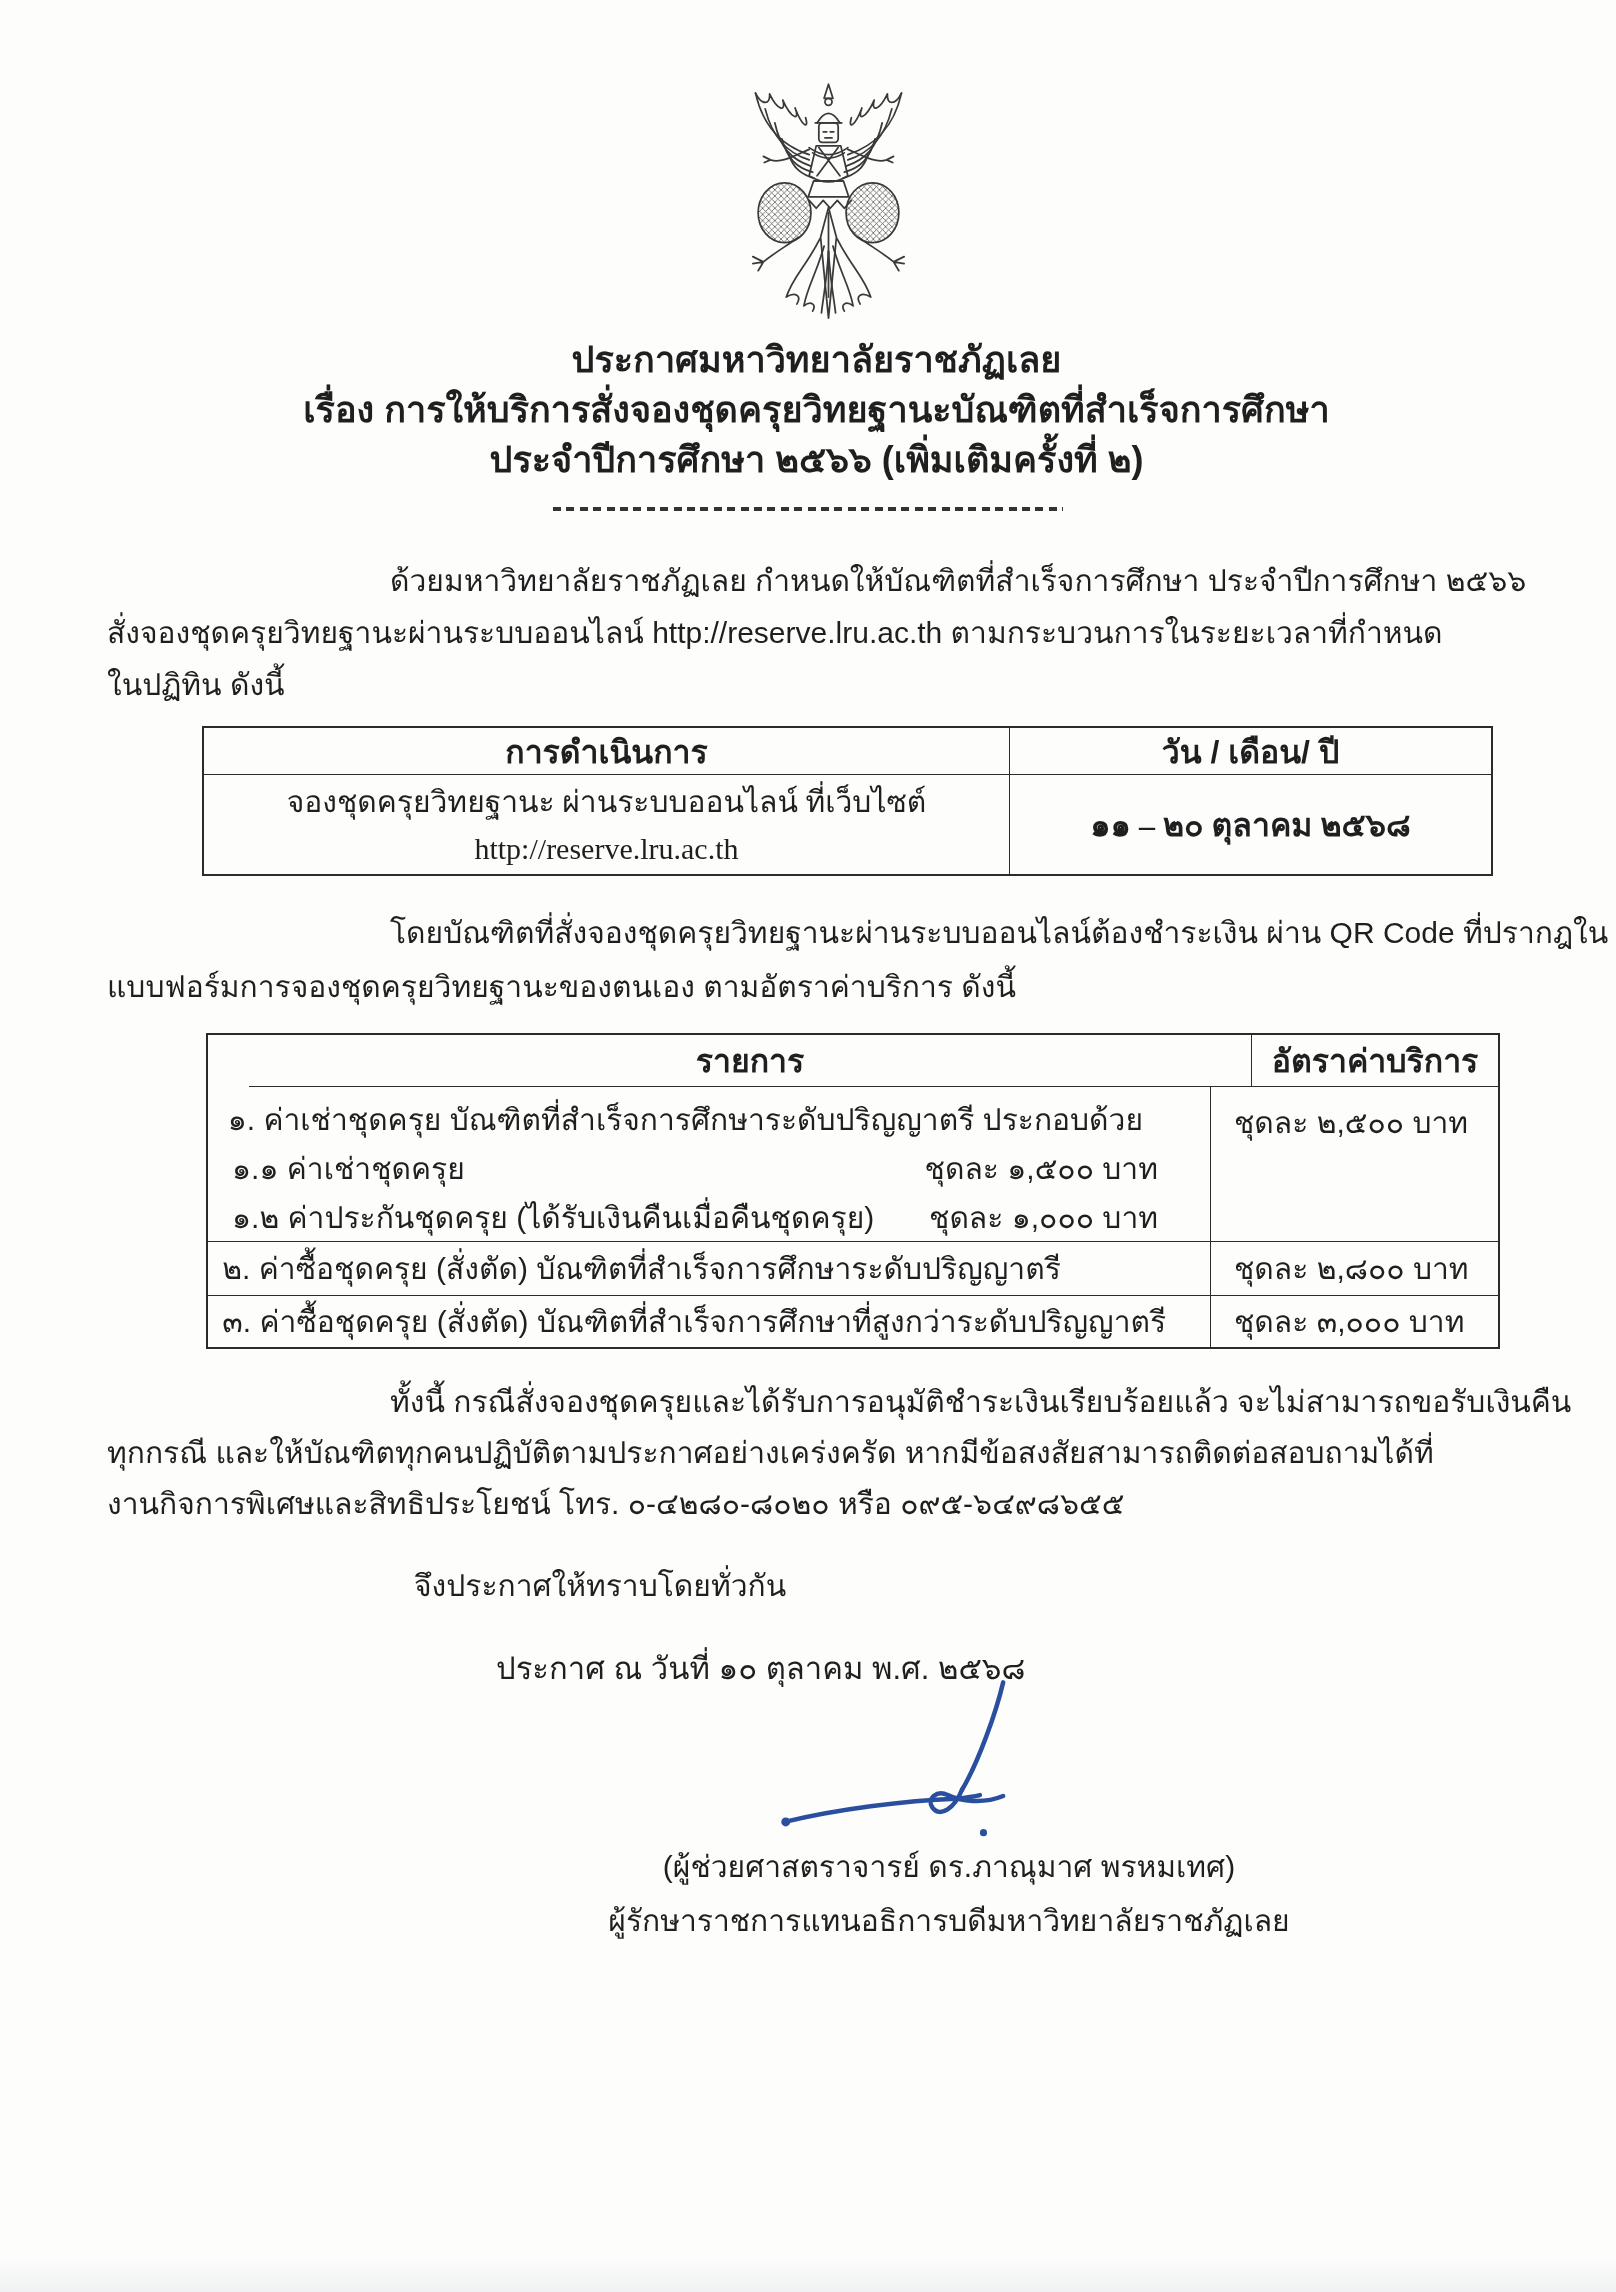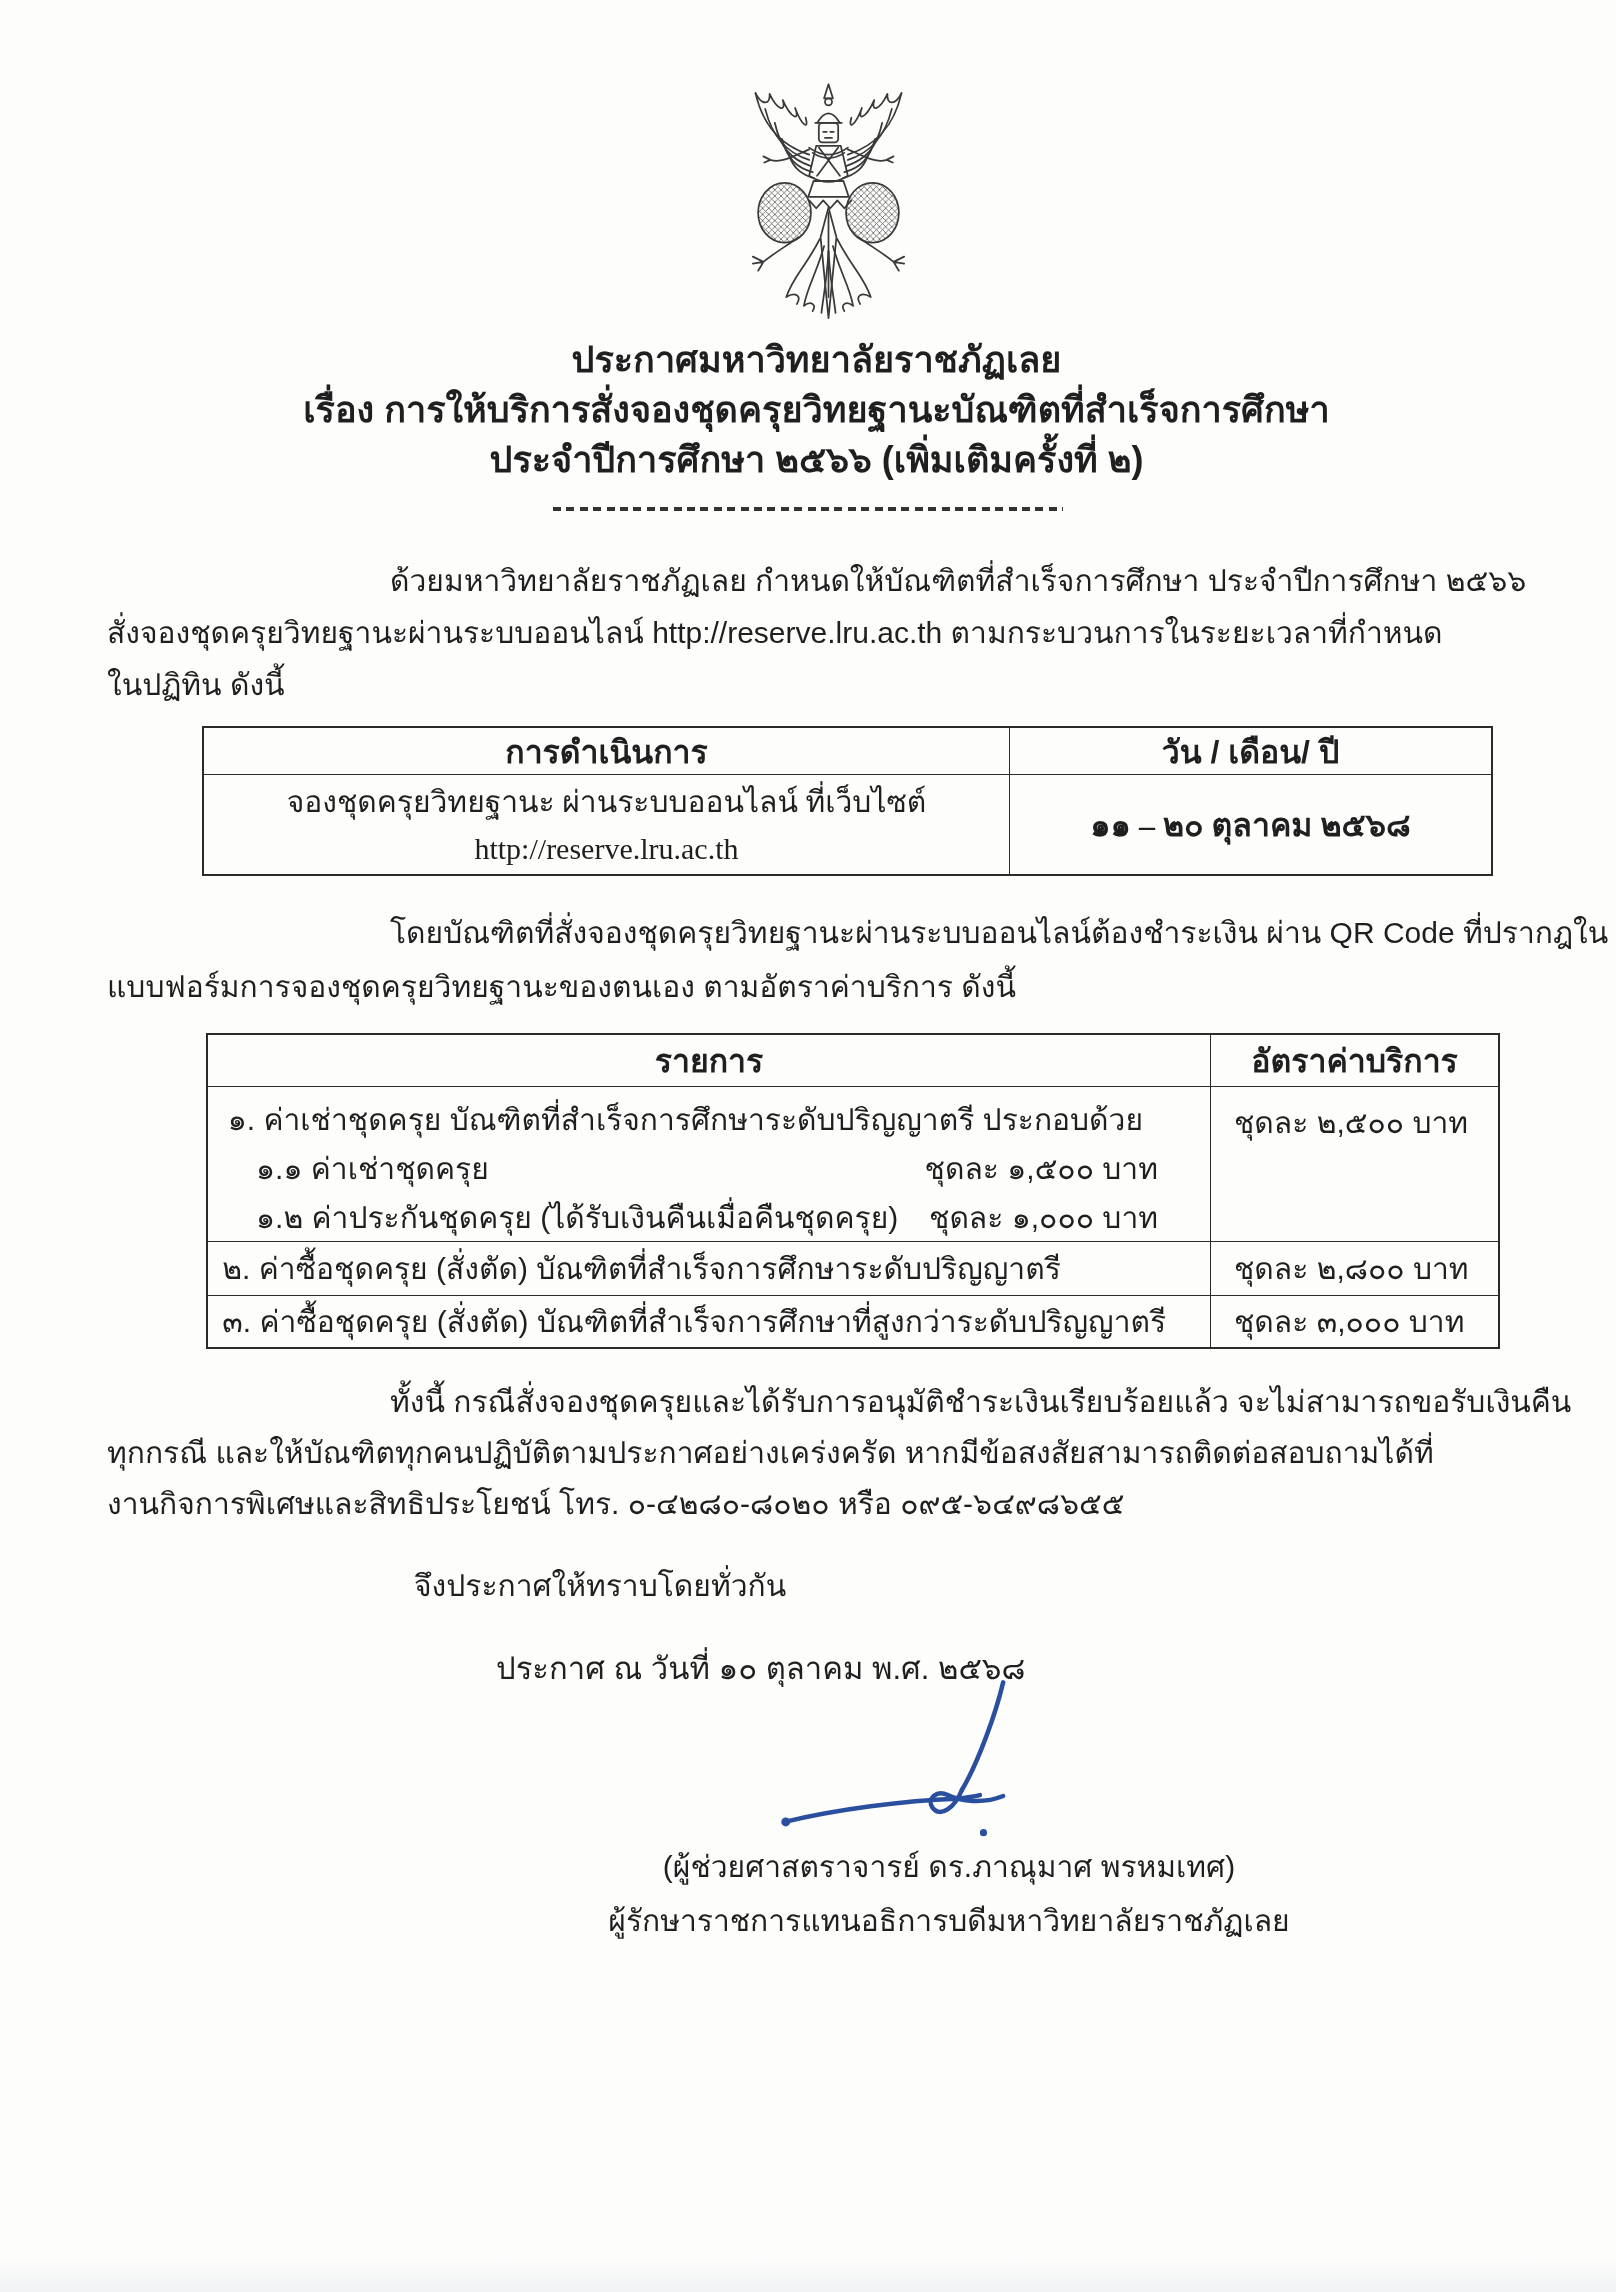--- a/index.html
+++ b/index.html
@@ -37,27 +37,27 @@
   .t2 .c1{width:1003px;}
   .t2 .c2{flex:1;}
   .th{display:flex;align-items:center;justify-content:center;
       font-size:32px;font-weight:700;}
   .t1 .hrow{height:47px;}
   .t1 .drow{height:99px;font-family:Liberation Serif, serif;}
   .cellcenter{display:flex;flex-direction:column;align-items:center;justify-content:center;
       font-size:30px;line-height:47px;text-align:center;}
   .datecell{display:flex;align-items:center;justify-content:center;
       font-size:32px;font-weight:700;}
-  .t2 .hrow{height:52px;}
+  .t2 .hrow{height:52px;margin-left:41px;}
   .t2 .row1{height:155px;}
   .t2 .row2{height:54px;}
   .t2 .row3{height:51px;}
   .t2 .item-lines{font-size:30px;line-height:49px;padding-top:8px;}
   .t2 .line-main{padding-left:19.7px;}
-  .t2 .line-sub{display:flex;padding-left:48px;gap:20px;}
+  .t2 .line-sub{display:flex;padding-left:24px;gap:20px;}
   .t2 .sub-price{margin-left:auto;margin-right:52px;}
   .t2 .price-top{font-size:30px;padding:11.6px 9px 0 23px;white-space:nowrap;}
   .t2 .single{display:flex;align-items:center;font-size:30px;padding-left:14.3px;}
   .t2 .price-mid{display:flex;align-items:center;font-size:30px;padding-left:23px;white-space:nowrap;}
   
   .announce{left:414px;top:1562px;font-size:30px;}
   .dateline{left:496px;top:1643px;font-size:31px;}
   .signature{left:772px;top:1677px;width:278px;height:170px;}
   .signer{left:322px;width:1254px;text-align:center;font-size:30px;}
   .signer-name{top:1843px;}

